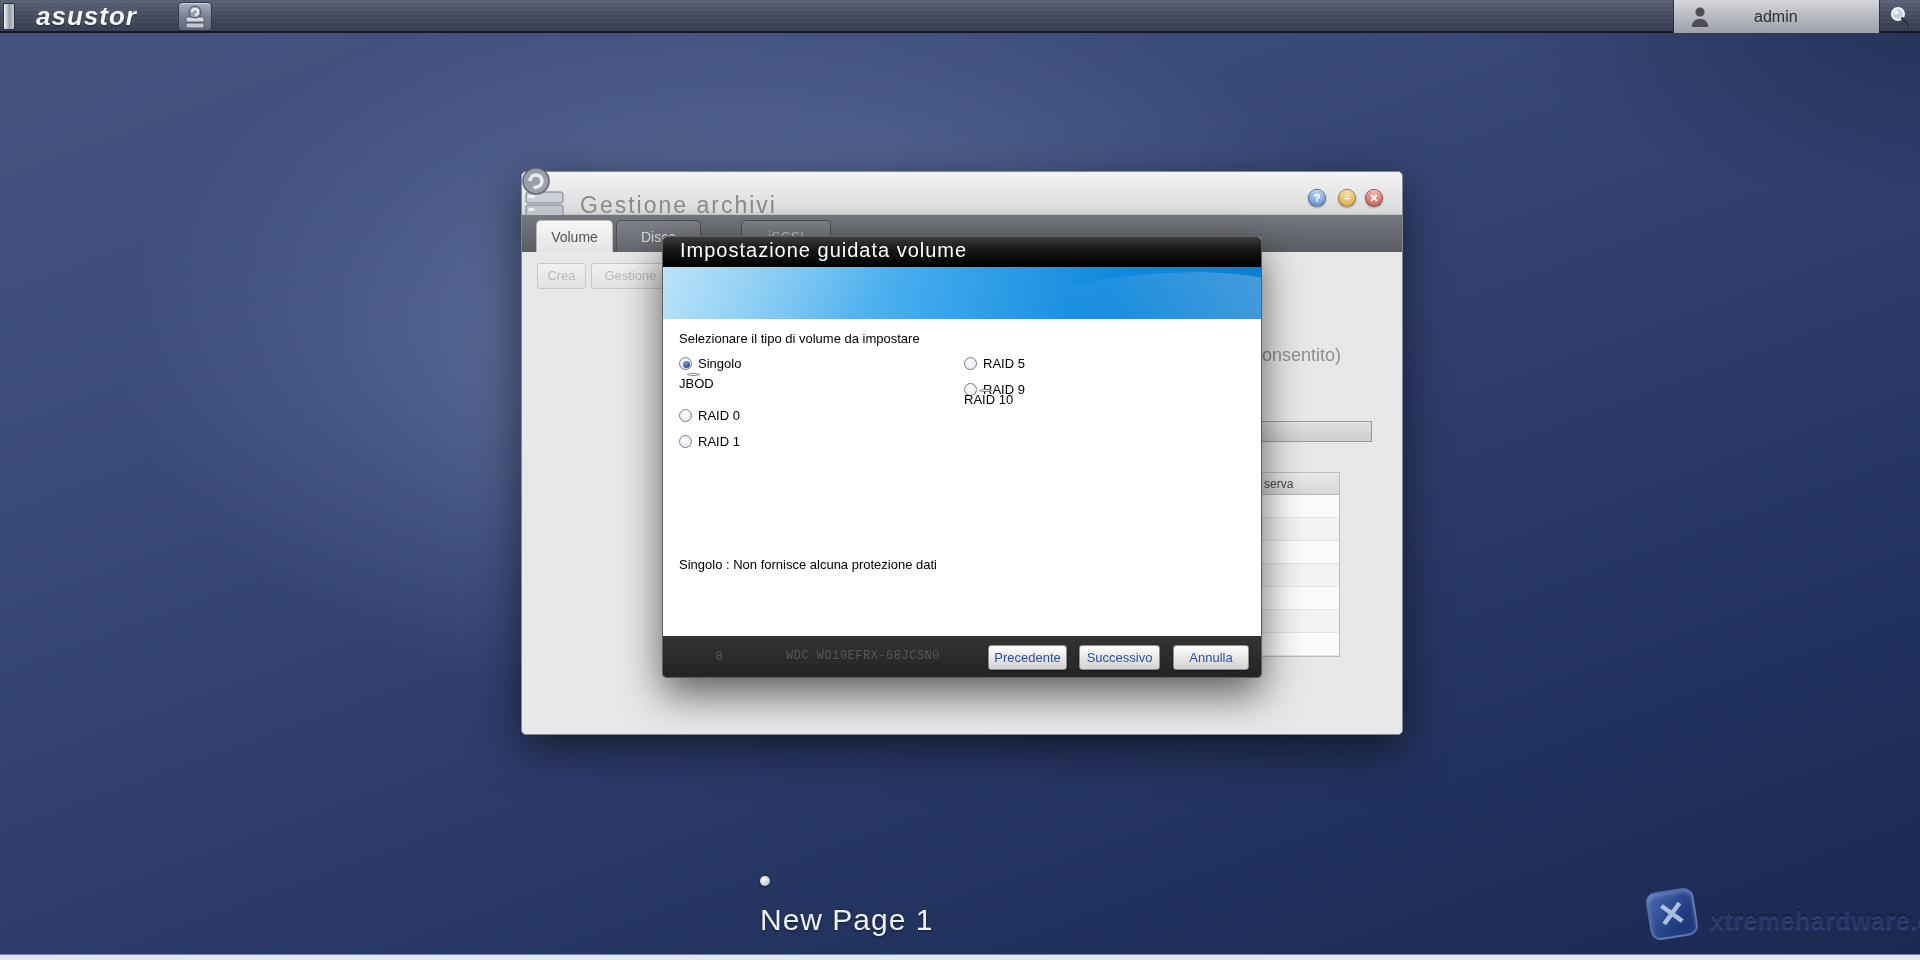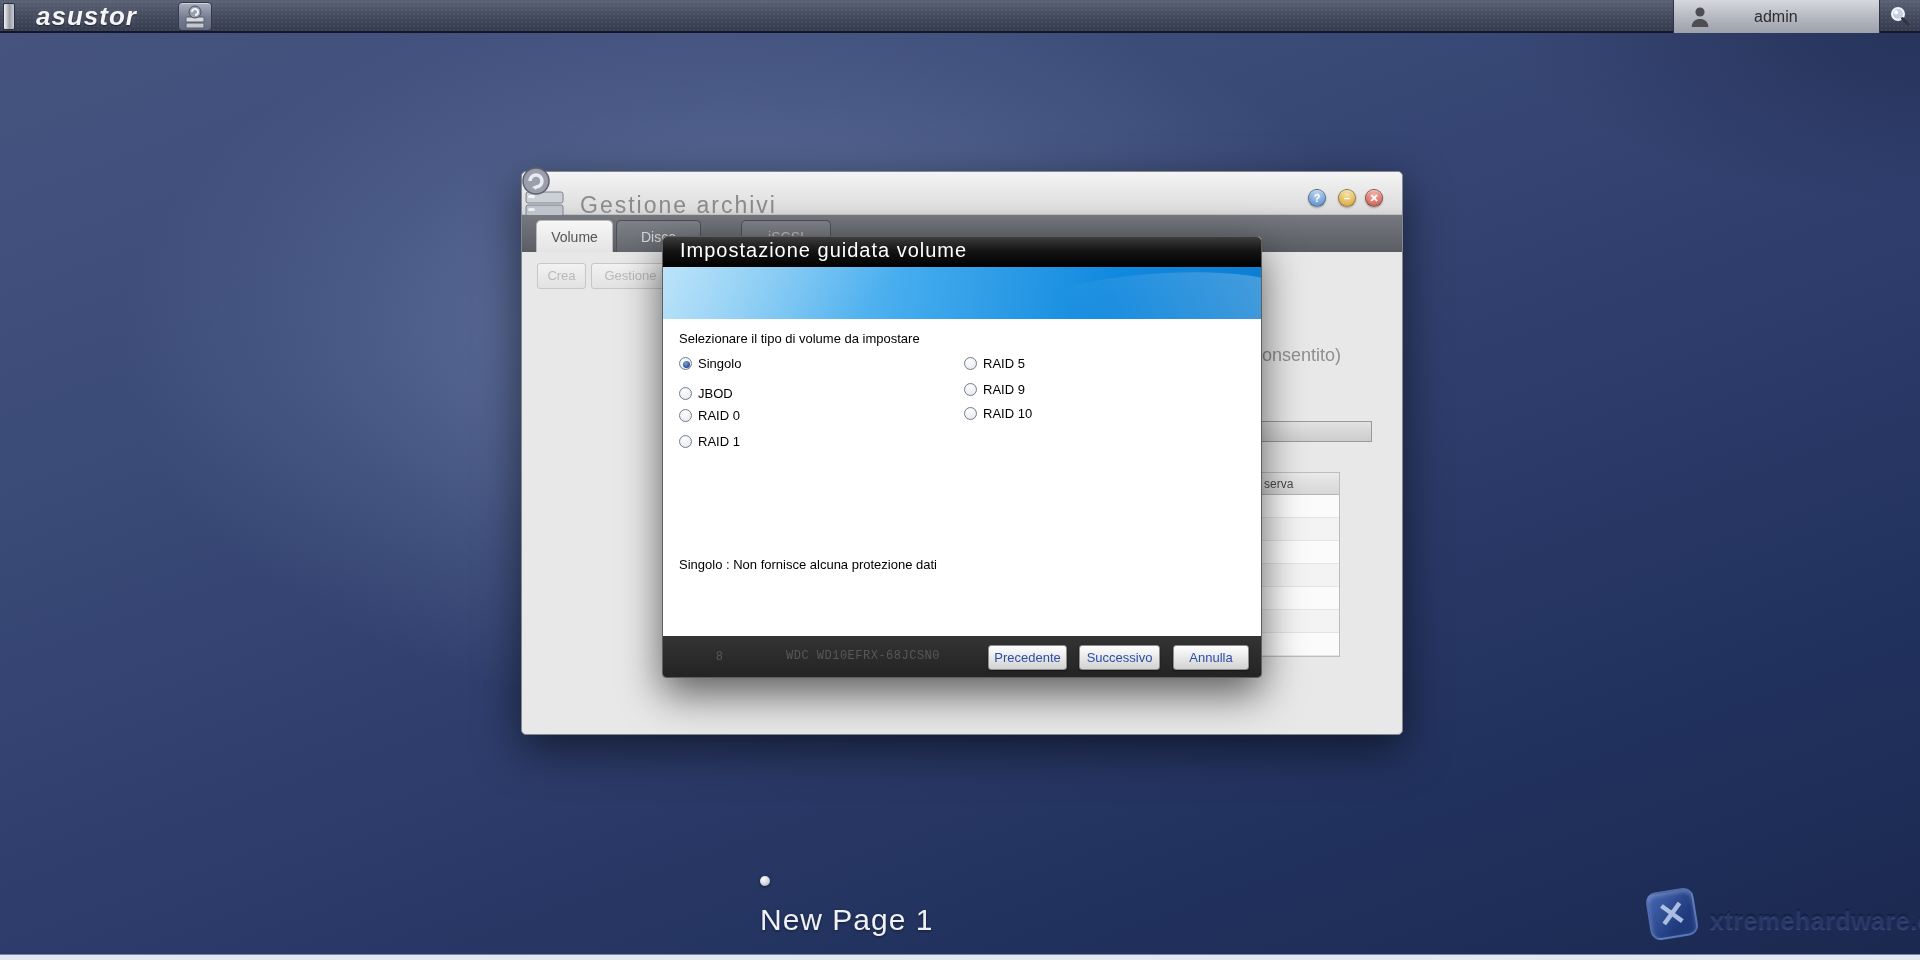--- a/index.html
+++ b/index.html
@@ -204,42 +204,42 @@
         <div class="streak2"></div>
     </div>
 
     <div class="dlg-content">
       <div class="dlg-prompt">Selezionare il tipo di volume da impostare</div>
 
       <div class="radio-row" style="left:16px;top:35px;">
         <span class="radio checked"></span>
         <span class="radio-label">Singolo</span>
       </div>
-      <div class="radio-row" style="left:16px;top:65px;">
+      <div class="radio-row" style="left:16px;top:54px;flex-direction:column;">
         <span class="radio"></span>
         <span class="radio-label">JBOD</span>
       </div>
       <div class="radio-row" style="left:16px;top:87px;">
         <span class="radio"></span>
         <span class="radio-label">RAID 0</span>
       </div>
       <div class="radio-row" style="left:16px;top:113px;">
         <span class="radio"></span>
         <span class="radio-label">RAID 1</span>
       </div>
 
       <div class="radio-row" style="left:301px;top:35px;">
         <span class="radio"></span>
         <span class="radio-label">RAID 5</span>
       </div>
       <div class="radio-row" style="left:301px;top:61px;">
         <span class="radio"></span>
         <span class="radio-label">RAID 9</span>
       </div>
-      <div class="radio-row" style="left:301px;top:85px;">
+      <div class="radio-row" style="left:301px;top:70px;flex-direction:column;">
         <span class="radio"></span>
         <span class="radio-label">RAID 10</span>
       </div>
 
       <div class="dlg-desc">Singolo : Non fornisce alcuna protezione dati</div>
     </div>
 
     <div class="dlg-footer">
       <div class="ghost ghost-bay">8</div>
       <div class="ghost ghost-model">WDC WD10EFRX-68JCSN0</div>

